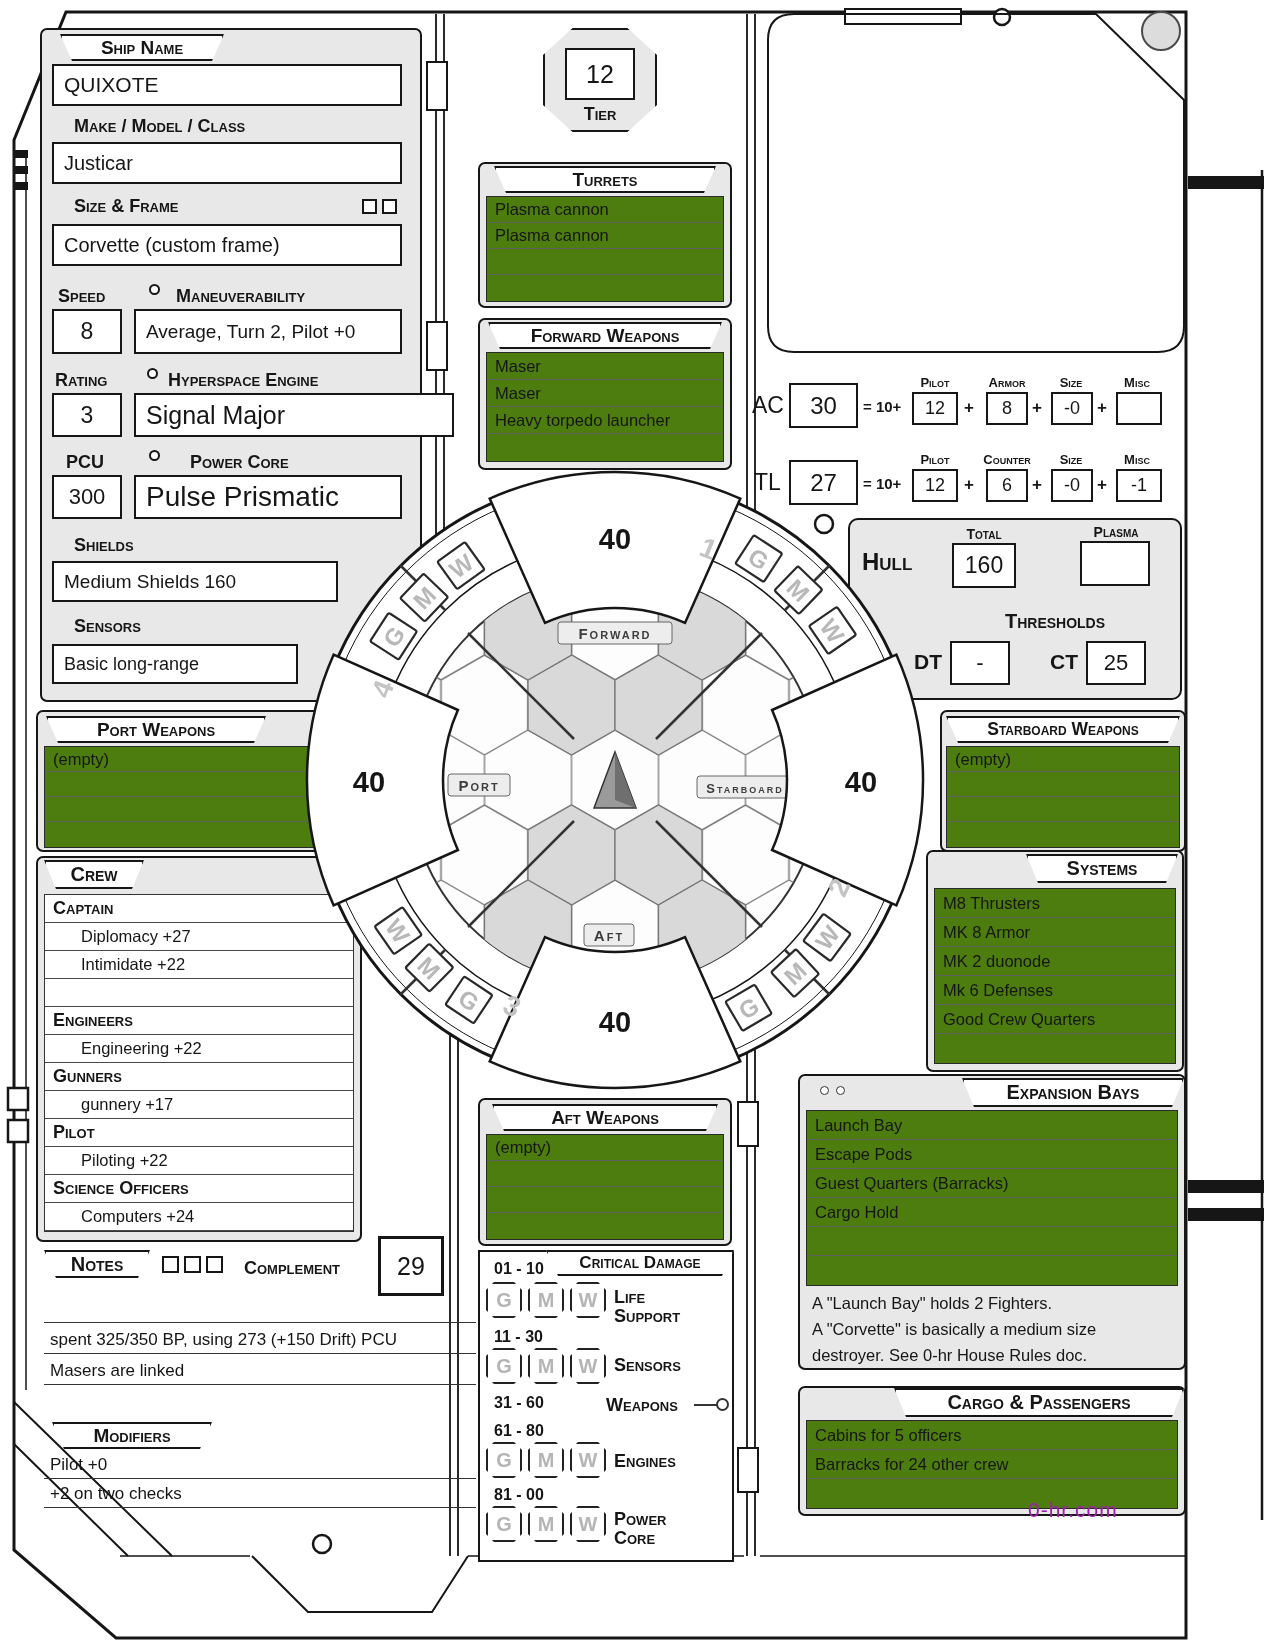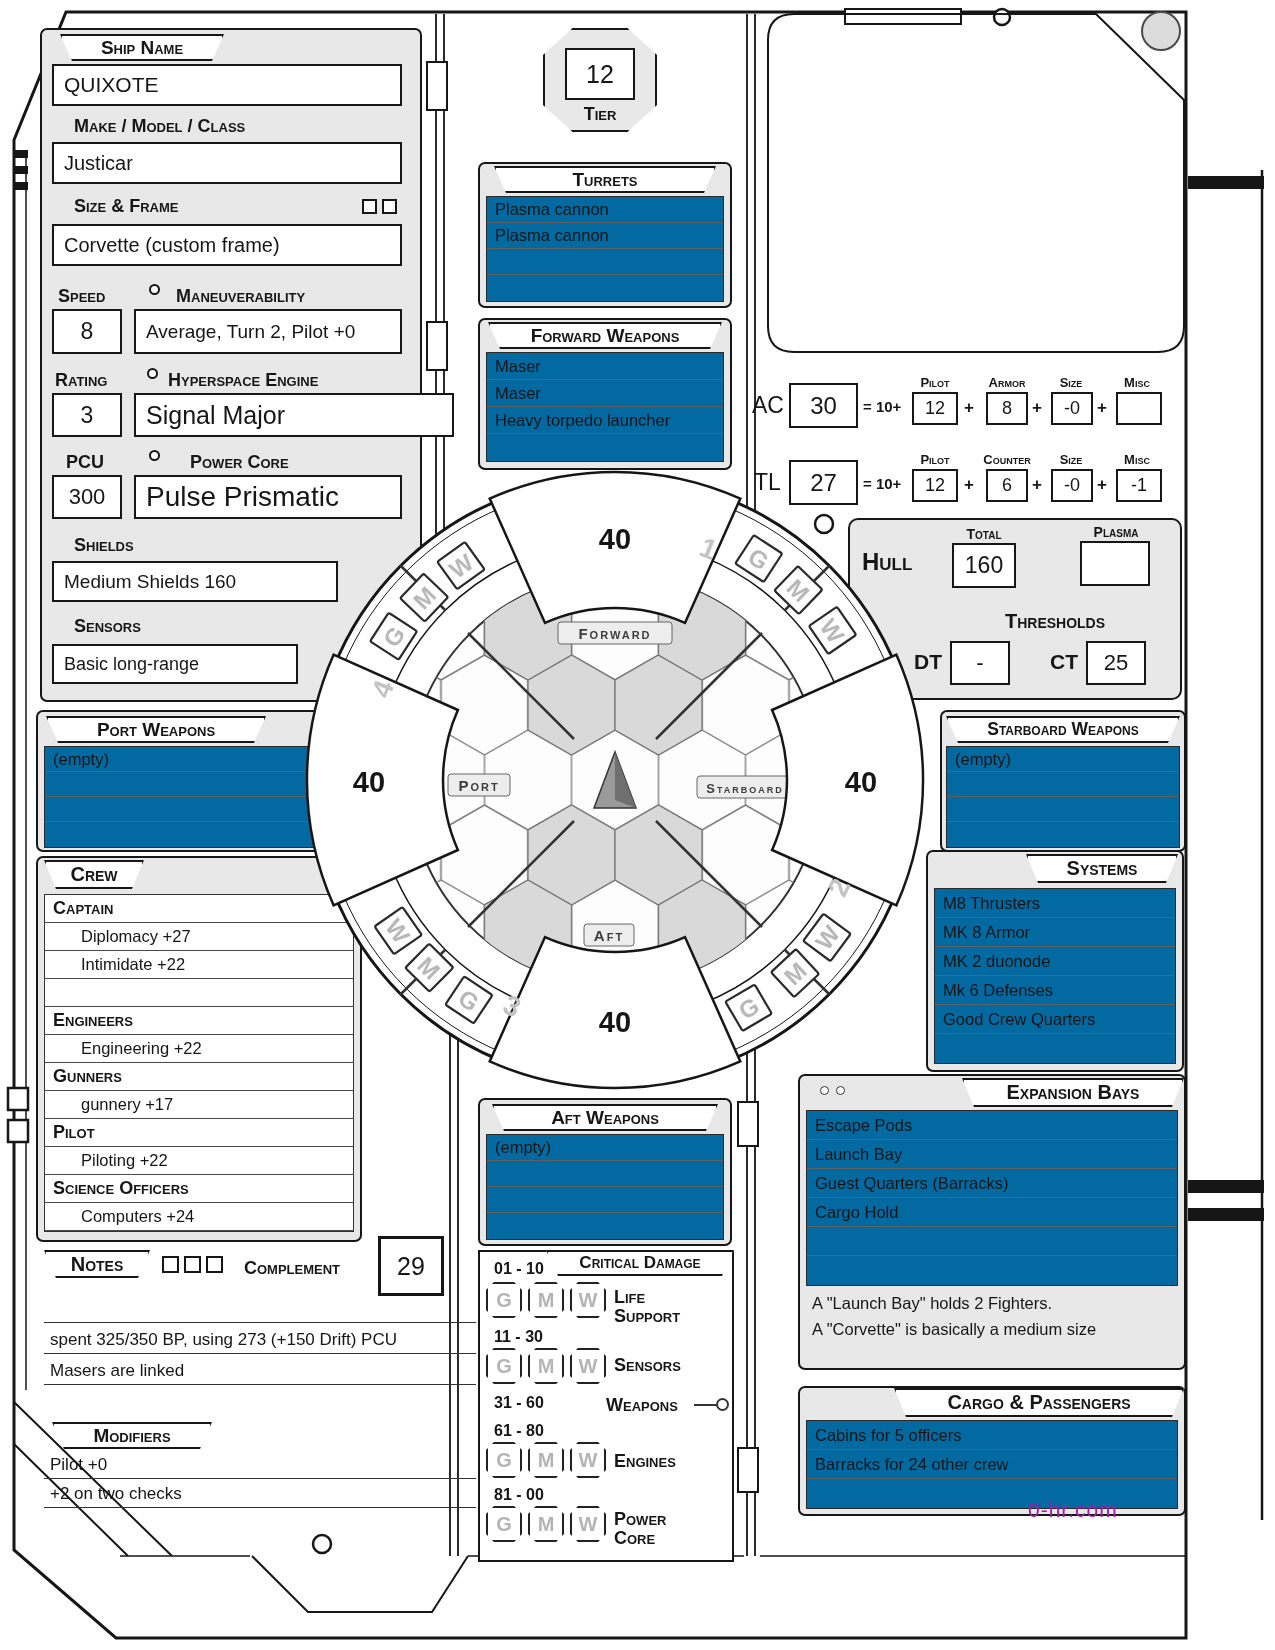--- a/index.html
+++ b/index.html
@@ -4,21 +4,21 @@
 <style>
 *{margin:0;padding:0;box-sizing:border-box}
 body{font-family:"Liberation Sans",sans-serif;color:#161616;background:#fff}
 #page{position:relative;width:1275px;height:1650px;background:#fff;overflow:hidden}
 .abs{position:absolute}
 .lbl{font-variant:small-caps;font-weight:bold;white-space:nowrap;z-index:3}
 .hdr{background:#fff;border:2px solid #161616;display:flex;align-items:center;justify-content:center;font-variant:small-caps;font-weight:bold;white-space:nowrap;clip-path:polygon(0 0,100% 0,calc(100% - 12px) 100%,12px 100%);z-index:4}
 .panel{background:#e8e8e8;border:2px solid #161616;border-radius:7px;z-index:2}
 .box{background:#fff;border:2px solid #161616;display:flex;align-items:center;padding-left:10px;z-index:3;white-space:nowrap}
 .box.center{justify-content:center;padding-left:0}
-.list{background:#0369a1;border:1.5px solid #2a2a2a;z-index:3}
+.list{background:#4d7c0f;border:1.5px solid #2a2a2a;z-index:3}
 .list .row{height:26px;display:flex;align-items:center;padding:0 8px;border-bottom:1px solid #606060;font-size:16.5px}
 .list .row:last-child{border-bottom:none}
 .chk{width:15px;height:15px;background:#fff;border:2px solid #161616;z-index:4}
 .chk.big{width:17px;height:17px}
 .ring{width:11px;height:11px;background:#fff;border:2.5px solid #161616;border-radius:50%;z-index:4}
 .colh{font-variant:small-caps;font-weight:bold;font-size:13px;text-align:center;z-index:3}
 .plus{font-size:17px;font-weight:bold;z-index:3}
 .eq{font-size:15px;font-weight:bold;z-index:3}
 .crow{height:28px;display:flex;align-items:center;border-bottom:1.3px solid #4a4a4a}
 .crow.role{font-variant:small-caps;font-weight:bold;font-size:18px;padding-left:8px}
@@ -230,30 +230,31 @@
     <div class="row" style="height:29px">Mk 6 Defenses</div>
     <div class="row" style="height:29px">Good Crew Quarters</div>
     <div class="row" style="height:29px"></div>
   </div>
 
   <div class="abs panel" style="left:798px;top:1074px;width:388px;height:296px"></div>
   <div class="abs hdr" style="left:962px;top:1078px;width:222px;height:29px;font-size:20px">Expansion Bays</div>
   <div class="abs dot" style="left:820px;top:1086px"></div>
   <div class="abs dot" style="left:836px;top:1086px"></div>
   <div class="abs list" style="left:806px;top:1110px;width:372px">
+    <div class="row" style="height:29px">Launch Bay</div>
     <div class="row" style="height:29px">Escape Pods</div>
-    <div class="row" style="height:29px">Launch Bay</div>
     <div class="row" style="height:29px">Guest Quarters (Barracks)</div>
     <div class="row" style="height:29px">Cargo Hold</div>
     <div class="row" style="height:29px"></div>
     <div class="row" style="height:29px"></div>
   </div>
   <div class="abs note-text" style="left:812px;top:1290px;width:368px">
     <div>A "Launch Bay" holds 2 Fighters.</div>
     <div>A "Corvette" is basically a medium size</div>
+    <div>destroyer. See 0-hr House Rules doc.</div>
   </div>
 
   <div class="abs panel" style="left:798px;top:1386px;width:388px;height:130px"></div>
   <div class="abs hdr" style="left:894px;top:1388px;width:290px;height:29px;font-size:20px">Cargo &amp; Passengers</div>
   <div class="abs list" style="left:806px;top:1420px;width:372px">
     <div class="row" style="height:29px">Cabins for 5 officers</div>
     <div class="row" style="height:29px">Barracks for 24 other crew</div>
     <div class="row" style="height:29px"></div>
   </div>
 

